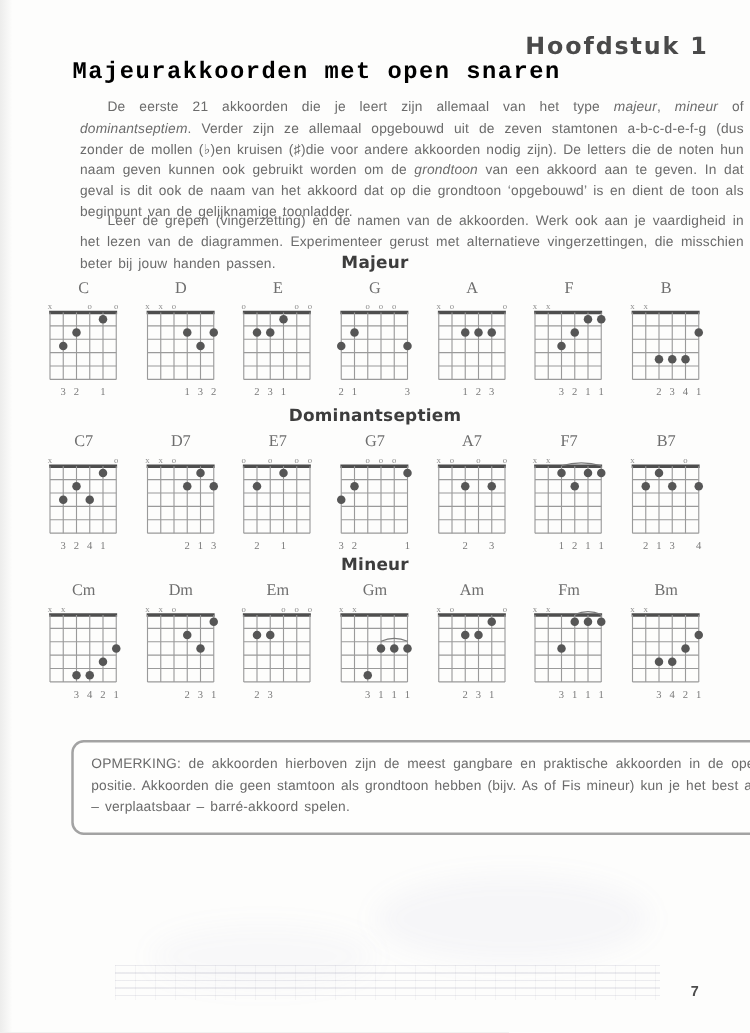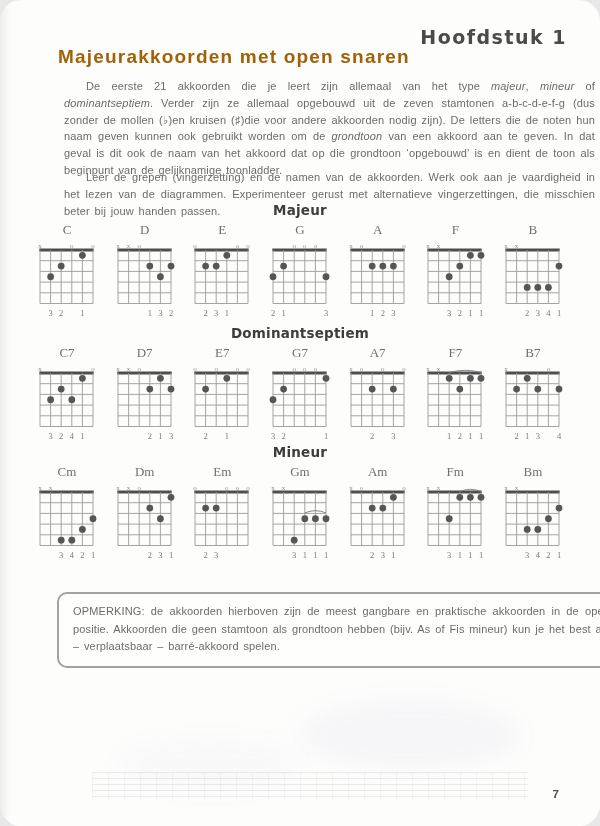--- a/index.html
+++ b/index.html
@@ -1,33 +1,32 @@
 <!DOCTYPE html>
 <html><head>
 <meta charset="utf-8">
 <style>
   html,body{margin:0;padding:0;background:#e8e8e8;}
   .page{
     position:relative;width:600px;height:826px;margin:0 auto;
     background:#fdfdfc;overflow:hidden;
     font-family:"Liberation Sans",sans-serif;
-    border-radius:21px;
   }
   .edge-shade{position:absolute;left:0;top:0;bottom:0;width:10px;
     background:linear-gradient(to right,rgba(90,90,90,0.10),rgba(90,90,90,0.0));
     pointer-events:none;}
   .chapter{
     position:absolute;top:26px;right:33px;
     font-family:"DejaVu Sans",sans-serif;font-weight:bold;font-size:19px;
     letter-spacing:1.5px;color:#4a4a4a;
   }
   .doc-title{
     position:absolute;top:46px;left:58px;
-    font-family:Liberation Sans, sans-serif;font-weight:bold;font-size:19px;
-    letter-spacing:1.2px;color:#a16207;
+    font-family:Liberation Mono, monospace;font-weight:bold;font-size:19px;
+    letter-spacing:1.2px;color:#000000;
   }
   .para{
     position:absolute;left:36px;width:531px;
     font-size:11px;line-height:16.8px;color:#6b6b6b;
     text-align:justify;text-indent:22px;word-spacing:1.5px;letter-spacing:0.15px;margin-left:28px;
   }
   .para .it{font-style:italic;}
   #p1{top:67px;}
   #p2{top:158px;line-height:17.2px;}
   .section{position:absolute;left:30px;width:540px;}

